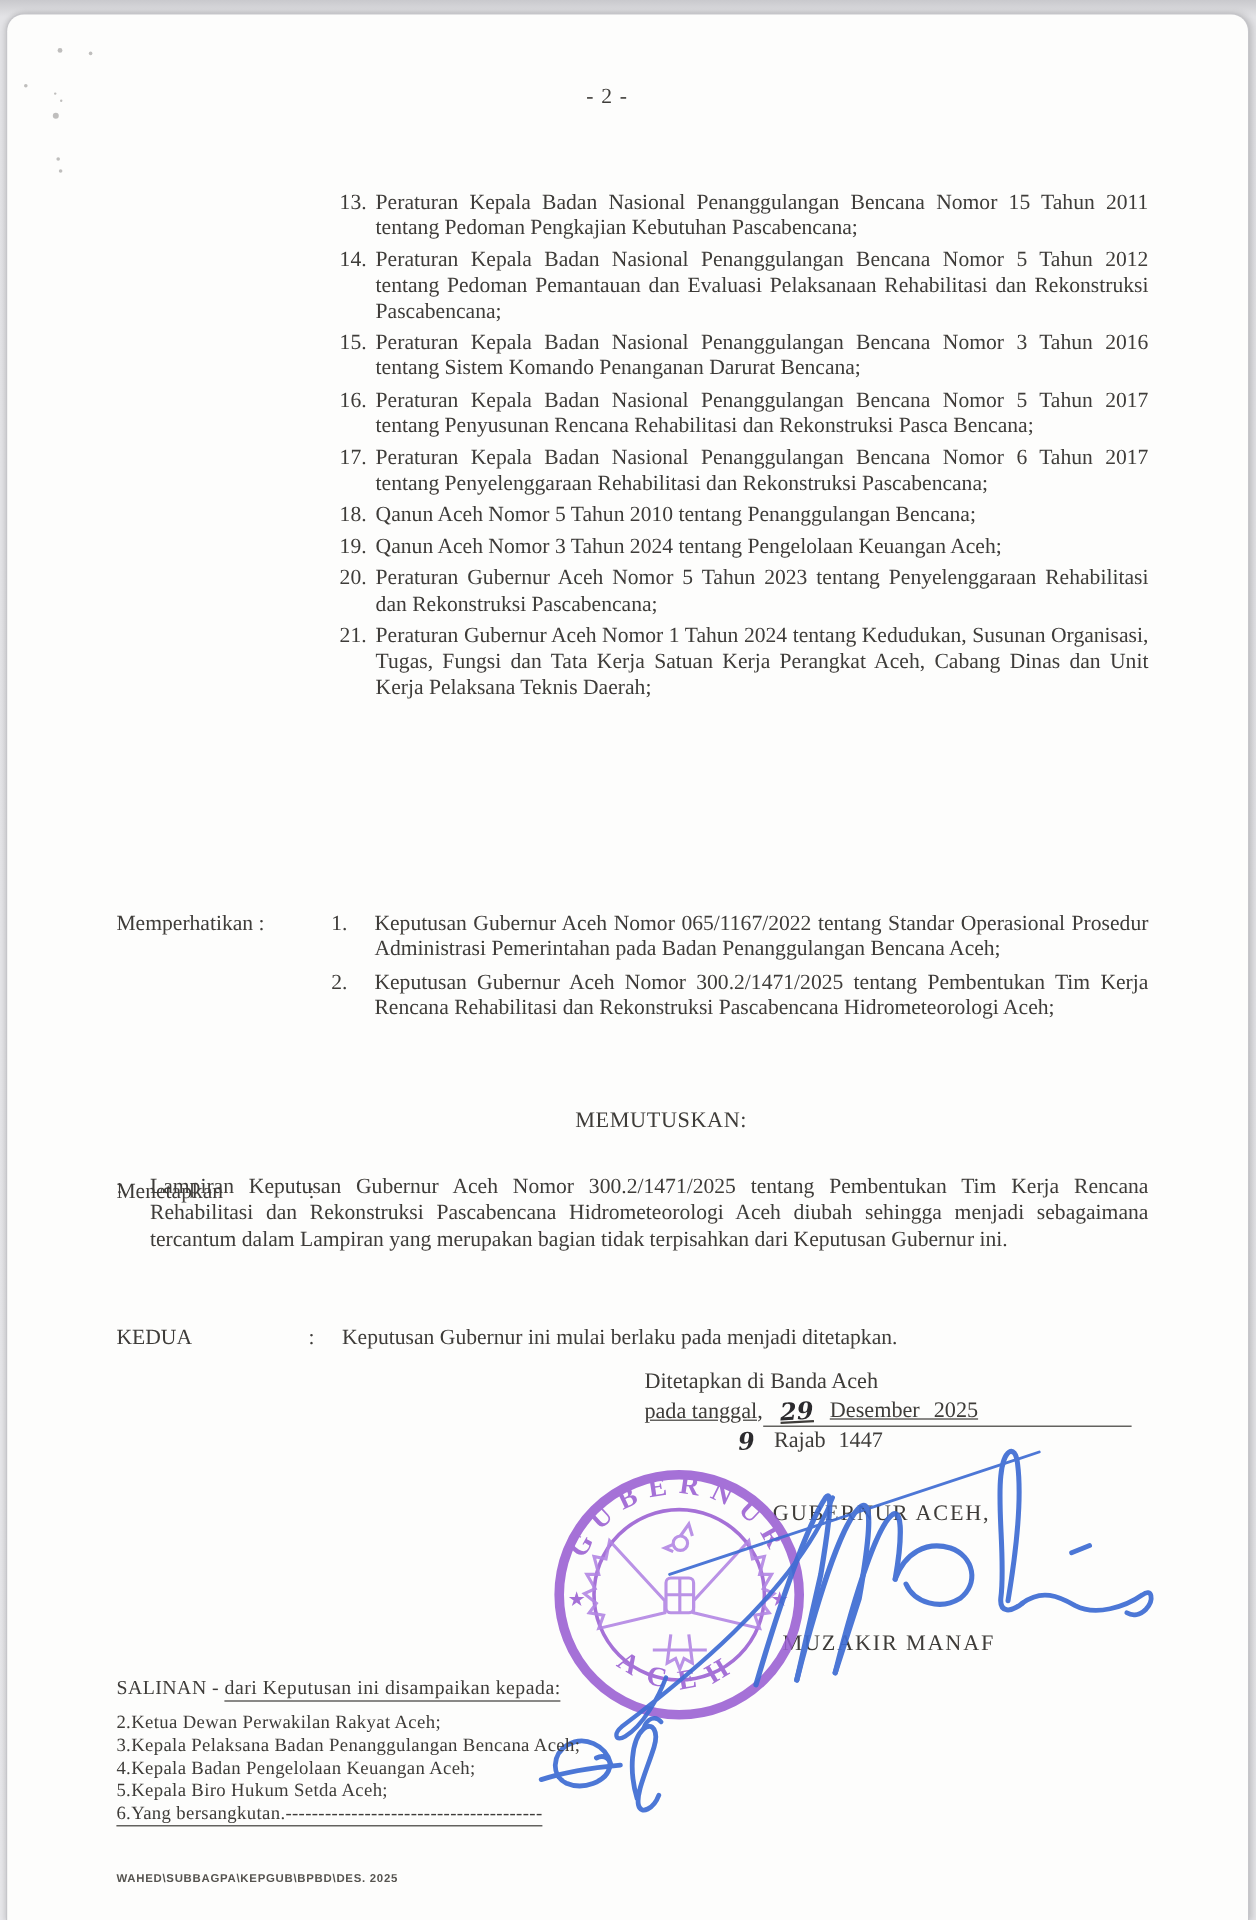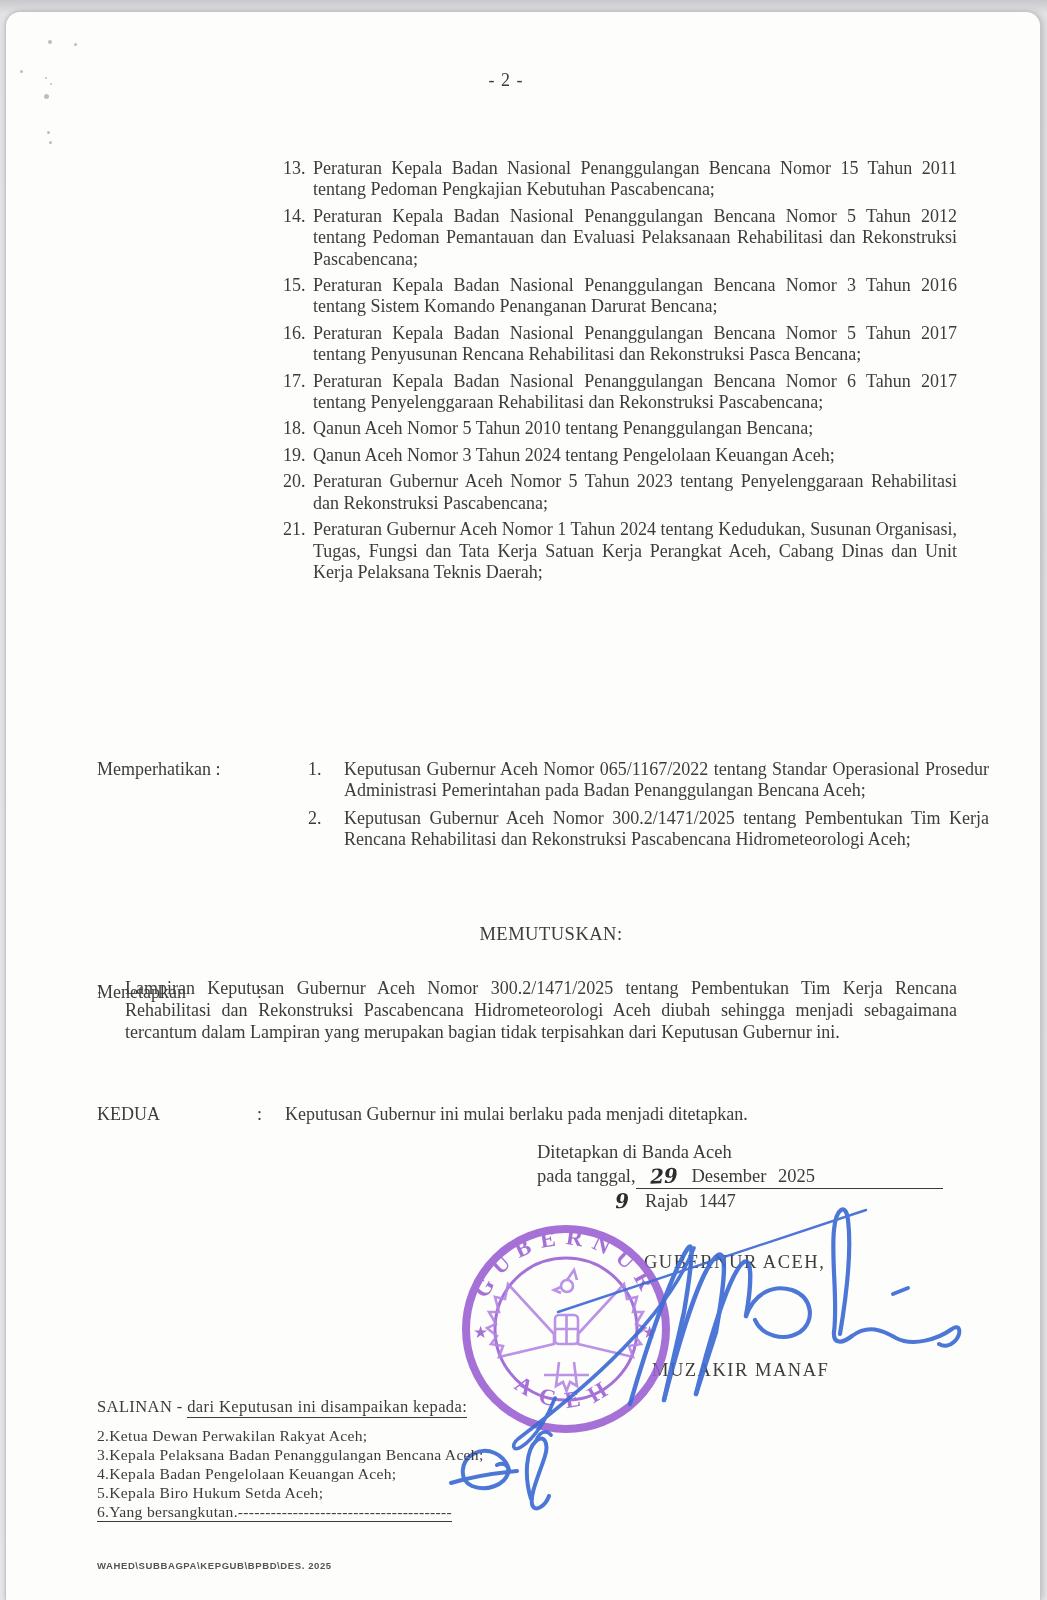--- a/index.html
+++ b/index.html
@@ -11,38 +11,38 @@
     box-shadow:0 0 0 1px #c6c6ca, 3px 0 6px rgba(0,0,0,.18), -2px 0 4px rgba(0,0,0,.10);
     font-family:"Liberation Serif","DejaVu Serif",serif;color:#3e3c39;
   }
   .pagenum{position:absolute;top:58px;left:0;width:1000px;text-align:center;font-size:18px;letter-spacing:1px;}
   
   .refs{position:absolute;top:146px;left:277px;width:674px;font-size:18px;line-height:21.4px;}
   .ref-row{display:flex;margin-bottom:5px;}
   .ref-num{flex:0 0 30px;}
   .ref-text{flex:1;text-align:justify;}
   
-  .memper{position:absolute;top:747px;left:0;width:1034px;font-size:18px;line-height:21.4px;padding-left:32px;}
+  .memper{position:absolute;top:747px;left:0;width:1034px;font-size:18px;line-height:21.4px;}
   .memper-label{position:absolute;left:91px;top:0;width:175px;}
   .memper-items{margin-left:266px;width:685px;}
   .memper-row{display:flex;margin-bottom:6px;}
   .memper-num{flex:0 0 40px;padding-left:4px;}
   .memper-text{flex:1;text-align:justify;}
   
   .memutuskan{position:absolute;top:912px;left:0;width:1034px;text-align:center;font-size:18.5px;letter-spacing:.5px;margin-left:28px;}
   .ruling{position:absolute;left:91px;width:860px;display:flex;font-size:18px;line-height:21.8px;}
   .ruling-label{flex:0 0 160px;}
   .ruling-colon{flex:0 0 28px;}
   .ruling-text{flex:1;text-align:justify;}
   .r-menetapkan{top:938px;margin-top:32px;}
   .r-kesatu{top:966px;}
   .r-kedua{top:1092px;}
   
   .signoff{position:absolute;left:531px;top:1128px;width:406px;font-size:18.5px;line-height:24px;}
-  .dateline{display:flex;align-items:flex-start;}
+  .dateline{display:flex;align-items:center;text-decoration:underline;}
   .date-prefix{flex:0 0 auto;}
   .date-underlined{flex:1;border-bottom:1.6px solid #3e3c39;padding-left:14px;display:flex;gap:14px;word-spacing:7px;}
   .hijri{display:flex;gap:16px;padding-left:78px;word-spacing:6px;}
   .hand{font-family:"DejaVu Serif",serif;font-style:italic;font-weight:700;font-size:20px;color:#2c2b2e;transform:rotate(-3deg);}
   .gub-title{position:absolute;left:638px;top:1240px;font-size:18.5px;letter-spacing:1.5px;}
   .gub-name{position:absolute;left:646px;top:1348px;font-size:18.5px;letter-spacing:1.5px;}
   .stamp{position:absolute;left:450px;top:1204px;width:220px;height:226px;opacity:.88;}
   .sig-overlay{position:absolute;left:394px;top:1140px;width:600px;height:380px;}
   
   .salinan{position:absolute;left:91px;top:1385px;width:560px;font-family:"Liberation Serif",serif;}

